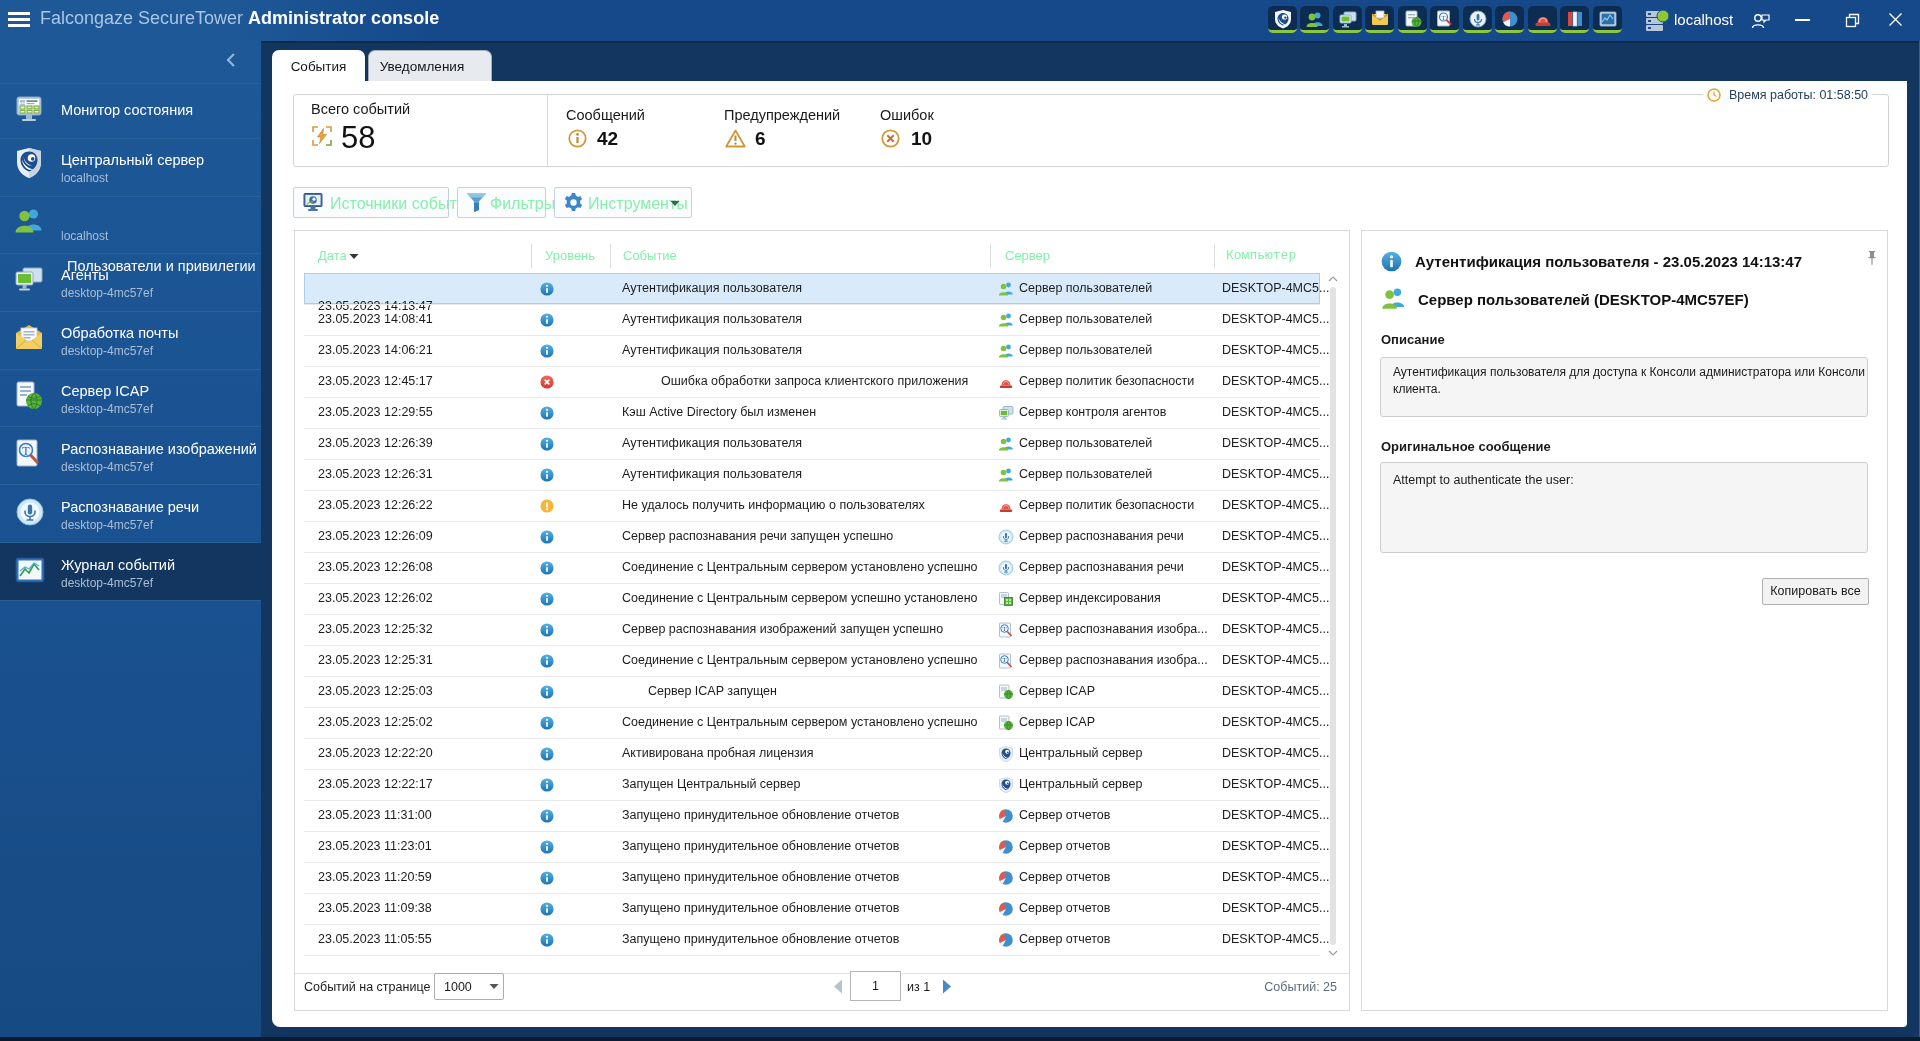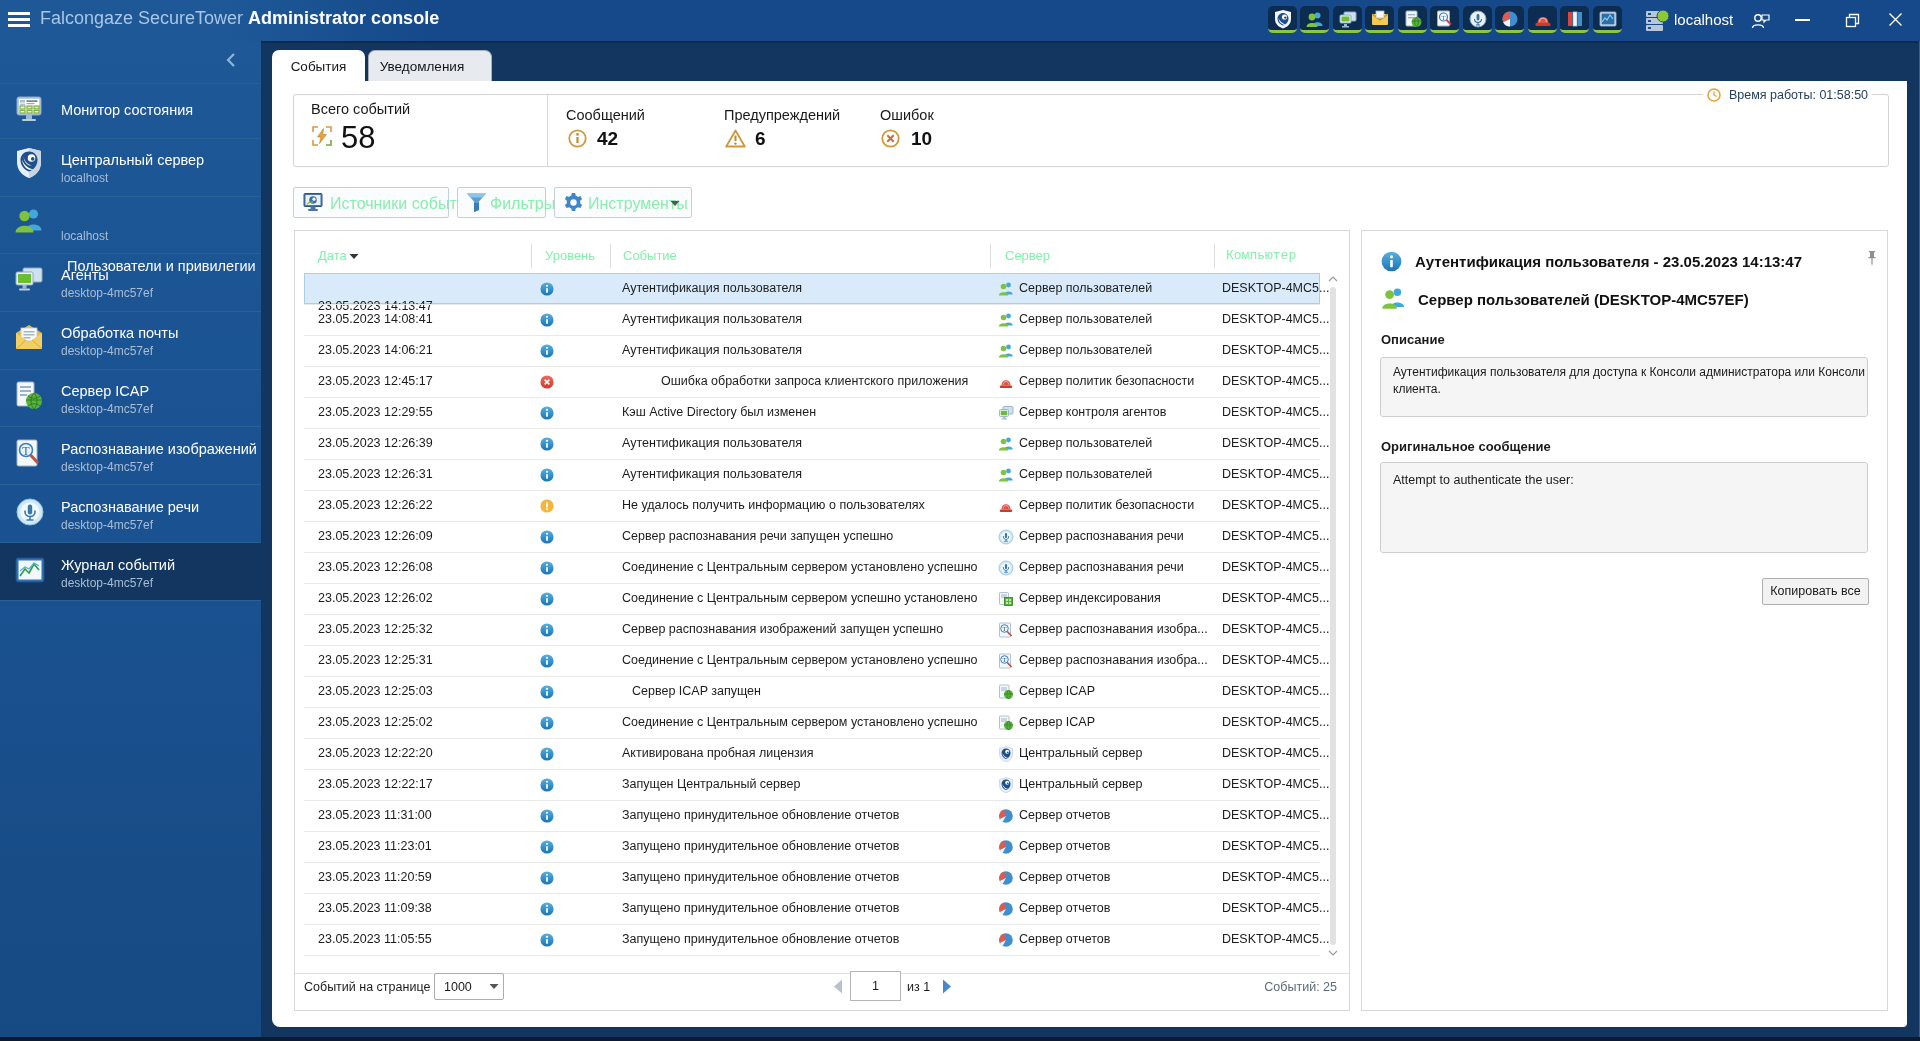--- a/index.html
+++ b/index.html
@@ -654,21 +654,21 @@
     </div>
     <div class="abs cell" style="left:1019px;top:653px;">Сервер распознавания изобра...</div>
     <div class="abs cell" style="left:1222px;top:653px;">DESKTOP-4MC5...</div>
     <div class="abs rowsep" style="top:676px;"></div>
     <div class="abs cell" style="left:318px;top:684px;">23.05.2023 12:25:03</div>
     <div class="abs" style="left:540px;top:685px;">
       <svg width="14" height="14">
         <use href="#i-info" width="14" height="14"></use>
       </svg>
     </div>
-    <div class="abs cell" style="left:632px;top:684px;text-align:right;">Сервер ICAP запущен</div>
+    <div class="abs cell" style="left:648px;top:684px;text-align:right;">Сервер ICAP запущен</div>
     <div class="abs" style="left:998px;top:684px;">
       <svg width="16" height="16">
         <use href="#s-globe" width="16" height="16"></use>
       </svg>
     </div>
     <div class="abs cell" style="left:1019px;top:684px;">Сервер ICAP</div>
     <div class="abs cell" style="left:1222px;top:684px;">DESKTOP-4MC5...</div>
     <div class="abs rowsep" style="top:707px;"></div>
     <div class="abs cell" style="left:318px;top:715px;">23.05.2023 12:25:02</div>
     <div class="abs" style="left:540px;top:716px;">

